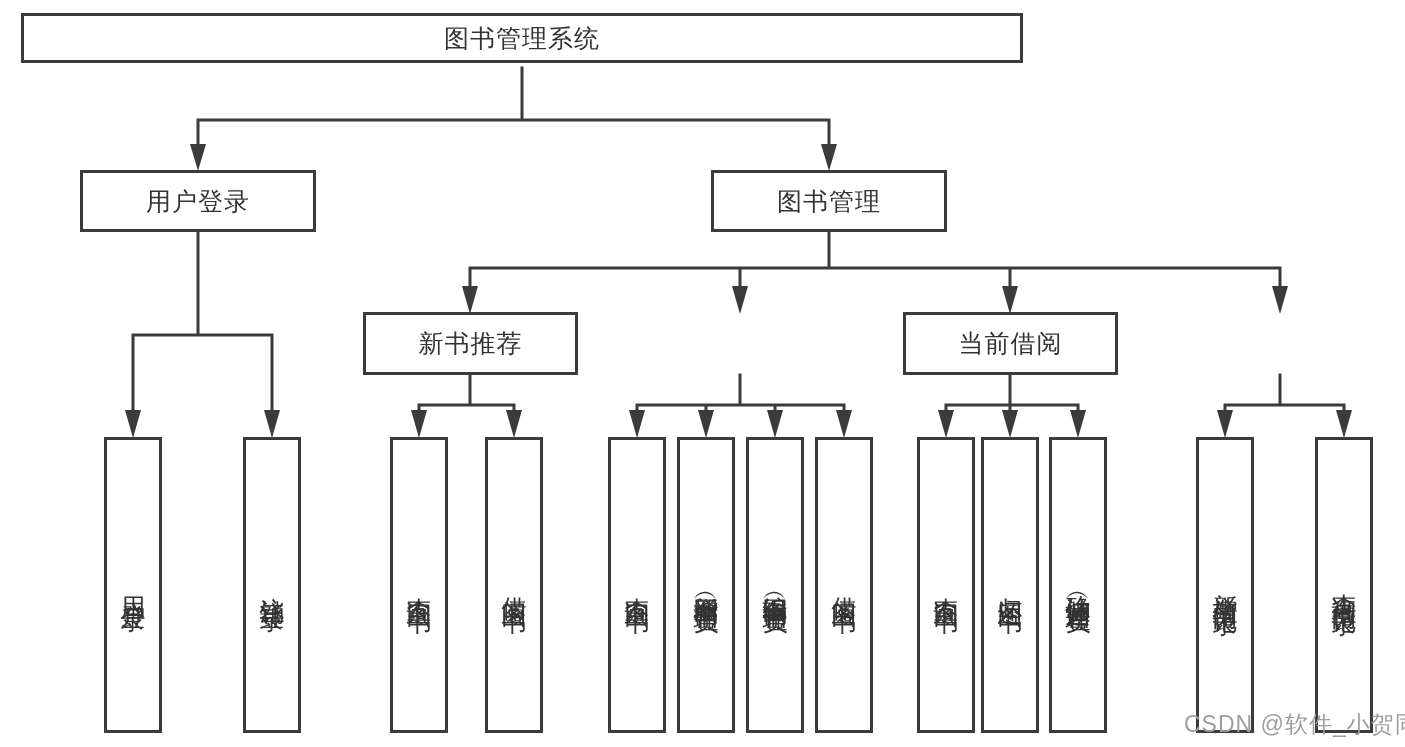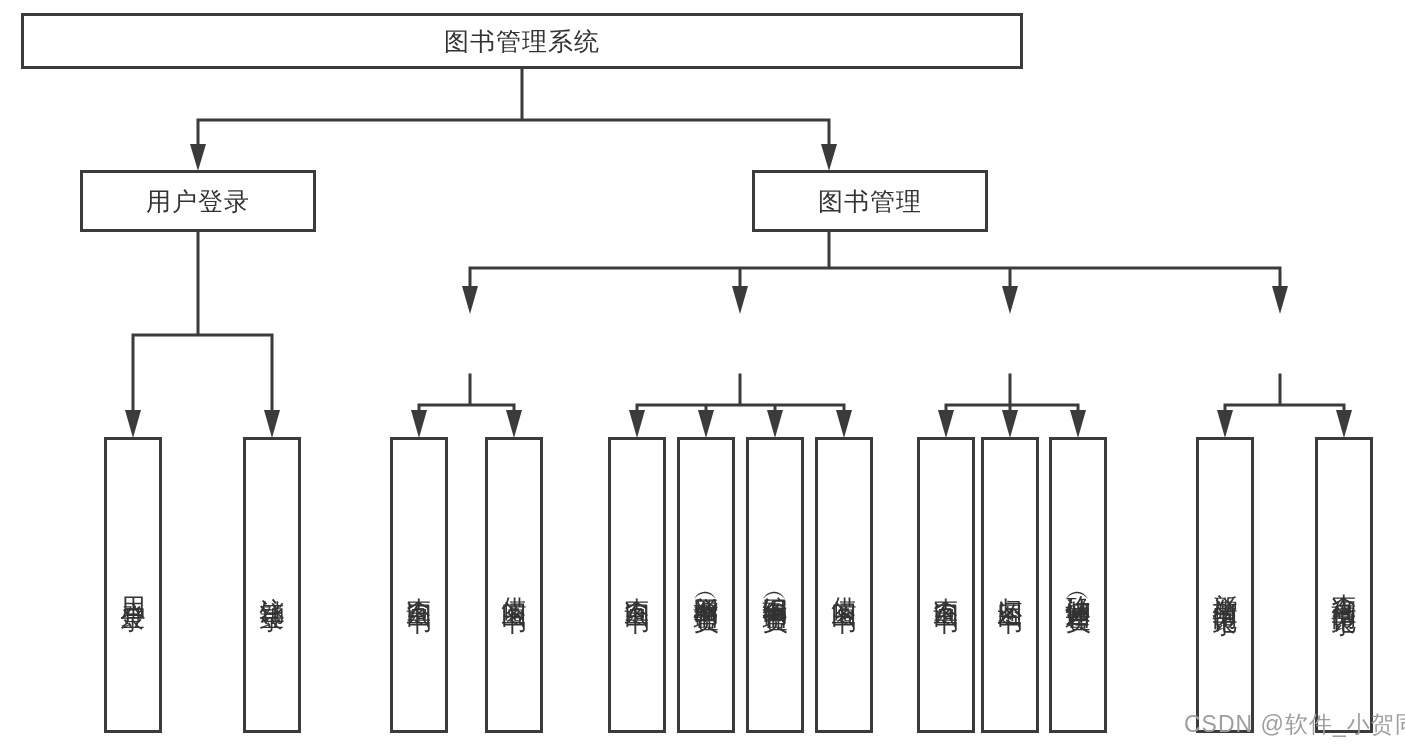--- a/index.html
+++ b/index.html
@@ -30,24 +30,24 @@
     display: flex;
     align-items: center;
     justify-content: center;
     color: #333333;
   }
   .h-label {
     font-size: 25px;
     letter-spacing: 1px;
     white-space: nowrap;
   }
-  .root-box   { left: 21px;  top: 13px;  width: 1002px; height: 56px; }
+  .root-box   { left: 21px;  top: 13px;  width: 1002px; height: 50px; }
   .mid-box    { height: 62px; width: 236px; top: 170px; }
   #b-login    { left: 80px; }
-  #b-mgmt     { left: 711px; margin-left: 41px; }
+  #b-mgmt     { left: 711px; }
   .grp-box    { top: 312px; width: 215px; height: 63px; }
   #g-recommend { left: 363px; }
   #g-borrow    { left: 633px; }
   #g-current   { left: 903px; }
   #g-records   { left: 1173px; }
   .leaf {
     top: 437px;
     width: 58px;
     height: 296px;
   }
@@ -114,20 +114,26 @@
     <span class="h-label">图书管理系统</span>
   </div>
 
   <div class="box mid-box" id="b-login">
     <span class="h-label">用户登录</span>
   </div>
   <div class="box mid-box" id="b-mgmt">
     <span class="h-label">图书管理</span>
   </div>
 
+  <div class="box grp-box" id="g-recommend">
+    <span class="h-label">新书推荐</span>
+  </div>
+  <div class="box grp-box" id="g-current">
+    <span class="h-label">当前借阅</span>
+  </div>
 
   <div class="box leaf" id="leaf-1a">
     <span class="v-label">用户登录</span>
   </div>
   <div class="box leaf" id="leaf-1b">
     <span class="v-label">注销登录</span>
   </div>
 
   <div class="box leaf" id="leaf-2a">
     <span class="v-label">查询图书</span>

